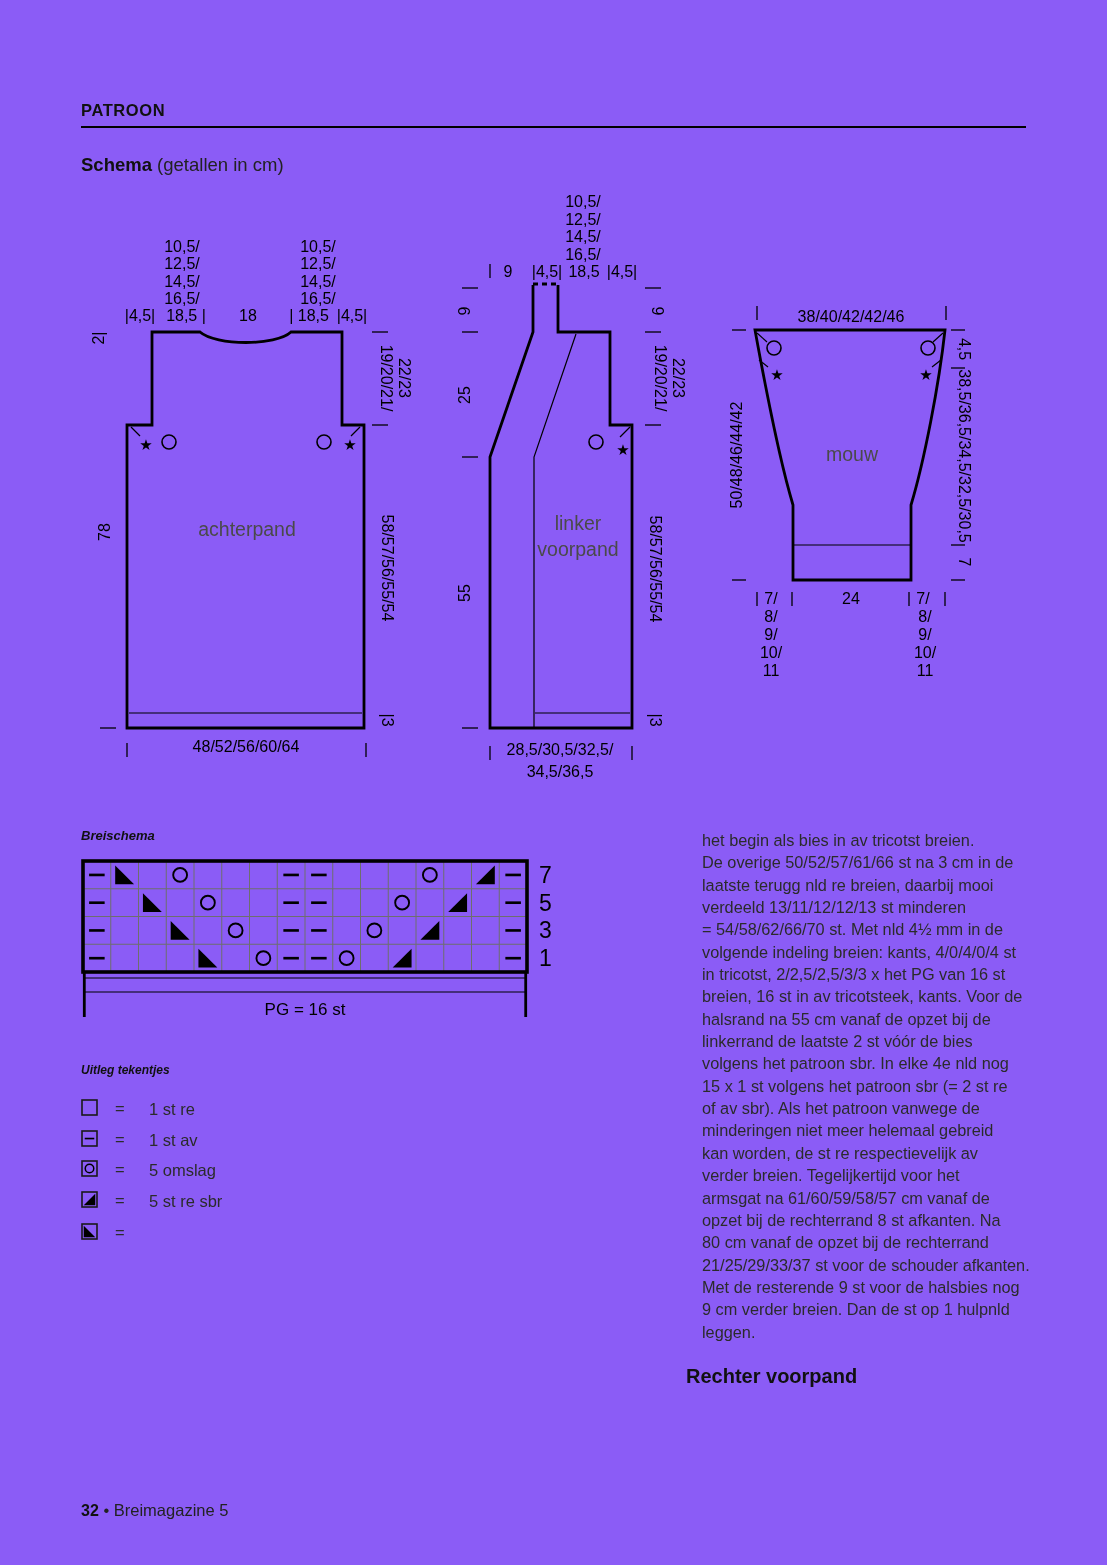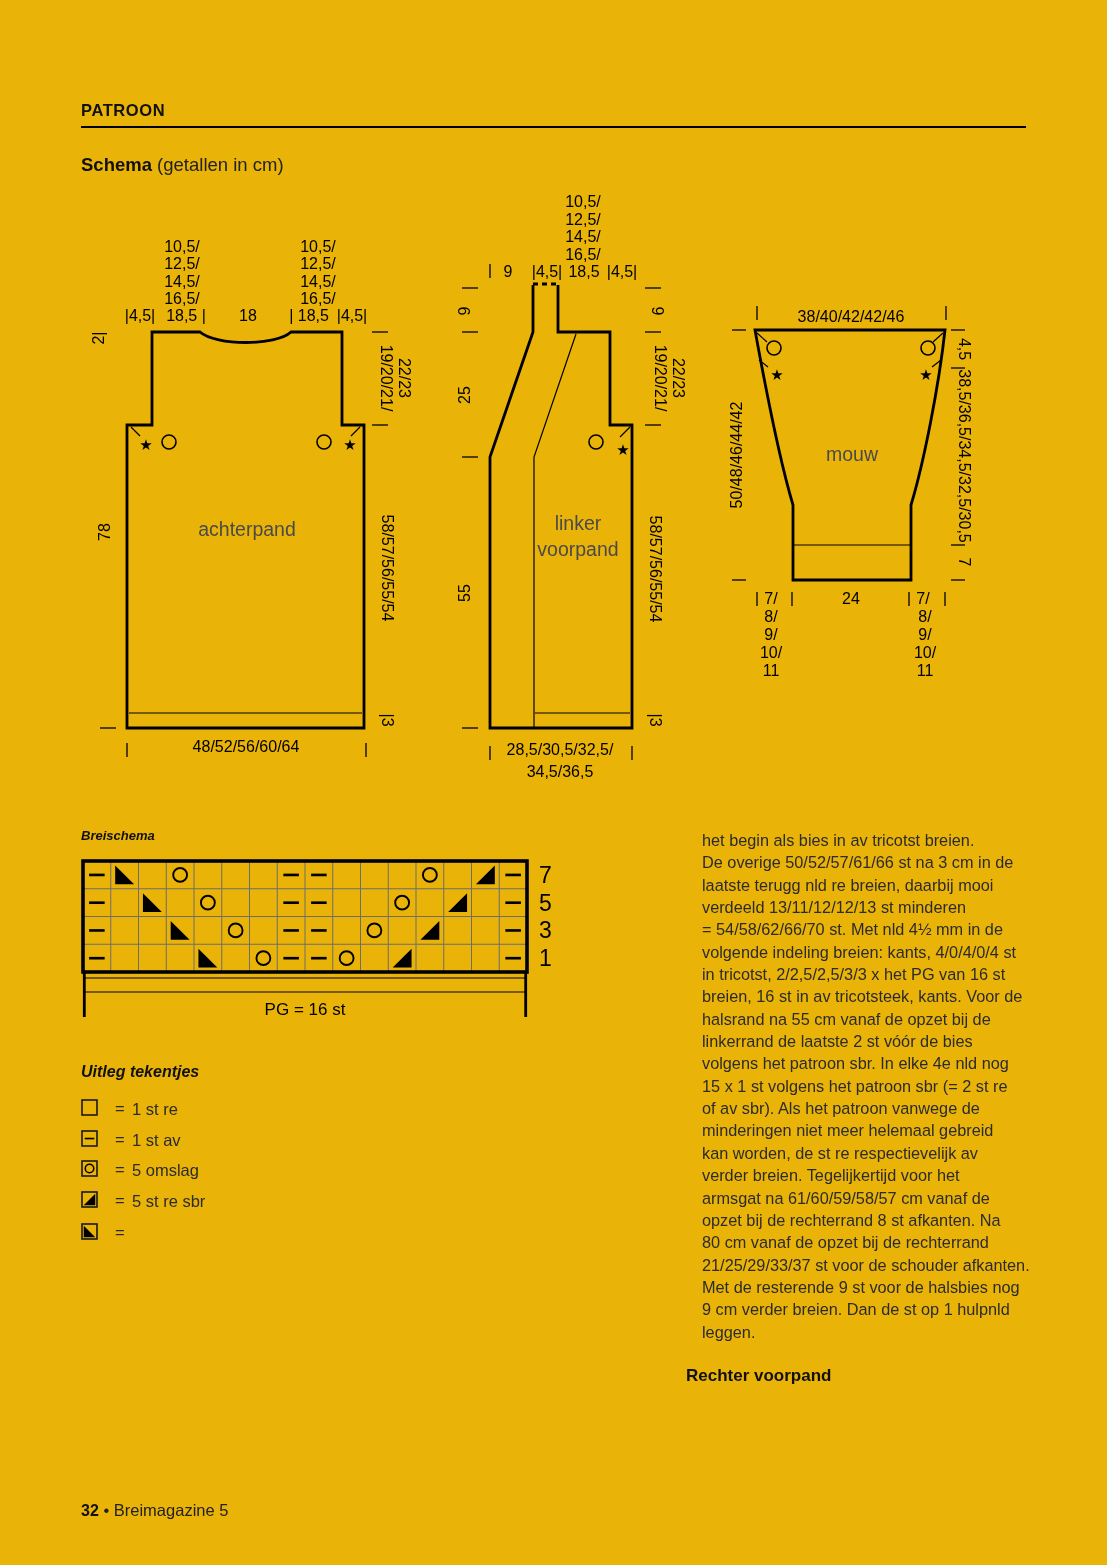--- a/index.html
+++ b/index.html
@@ -1,40 +1,40 @@
 <!DOCTYPE html>
 <html><head>
 <meta charset="utf-8">
 <style>
   html,body{margin:0;padding:0;background:#9a9a9a;}
-  .page{position:relative;width:1107px;height:1565px;background:#eab308;margin:0 auto;
+  .page{position:relative;width:1107px;height:1565px;background:#8b5cf6;margin:0 auto;
         font-family:"Liberation Sans",sans-serif;color:#1a1a1a;overflow:hidden;}
   .abs{position:absolute;}
   .kicker{left:81px;top:101px;font-weight:bold;font-size:16.5px;letter-spacing:.6px;color:#111;}
   .rule{left:81px;top:126px;width:945px;height:2px;background:#000;}
   .schema-title{left:81px;top:154px;font-size:18.5px;color:#222;}
   .schema-title .b{font-weight:bold;color:#111;}
   .sec{font-style:italic;font-weight:bold;color:#111;}
   .breischema-h{left:81px;top:828px;font-size:13px;}
-  .uitleg-h{left:81px;top:1063px;font-size:16px;}
+  .uitleg-h{left:81px;top:1063px;font-size:12px;}
   svg text{font-family:"Liberation Sans",sans-serif;}
   .dim{font-size:16px;fill:#000;}
   .pname{font-size:19.5px;fill:#4a4a4a;}
   .star{font-size:15px;fill:#000;}
   .outline{fill:none;stroke:#000;stroke-width:2.8;}
   .thin{fill:none;stroke:#000;stroke-width:1.2;}
   .tick{stroke:#000;stroke-width:1.3;}
   .lrow{position:absolute;left:81px;display:flex;align-items:flex-start;font-size:16.5px;color:#2b2b2b;}
   .lrow .leq{margin-left:17px;width:14px;}
-  .lrow .llab{margin-left:3px;white-space:pre;line-height:21px;}
+  .lrow .llab{margin-left:20px;white-space:pre;line-height:21px;}
   .legend-sym{width:17px;height:17px;display:inline-block;}
   .rcol{position:absolute;left:686px;top:813px;width:360px;font-size:16.3px;
         line-height:22.35px;color:#2b2b2b;}
   .rcol .bt{white-space:pre;margin:16px;}
-  .rcol h3{font-size:17px;line-height:22.35px;margin:22px 0 0 0;color:#111;font-weight:bold;}
+  .rcol h3{font-size:20px;line-height:22.35px;margin:22px 0 0 0;color:#111;font-weight:bold;}
   .footer{left:81px;top:1501px;font-size:16.5px;color:#222;}
   .footer .pn{font-weight:bold;font-size:16px;color:#111;}
 </style>
 </head>
 <body>
 
 <div class="page">
 
   <div class="abs kicker">PATROON</div>
   <div class="abs rule"></div>

